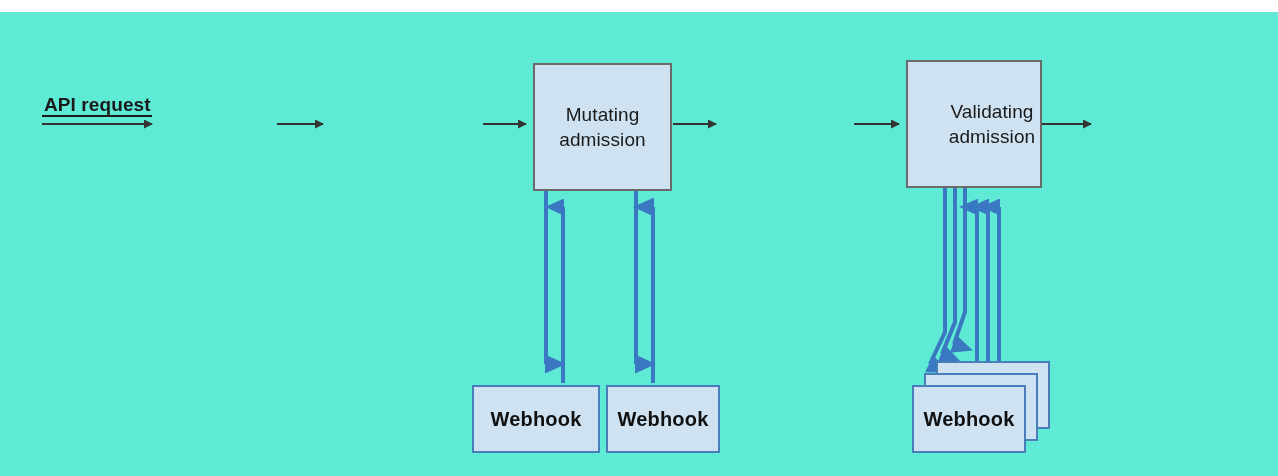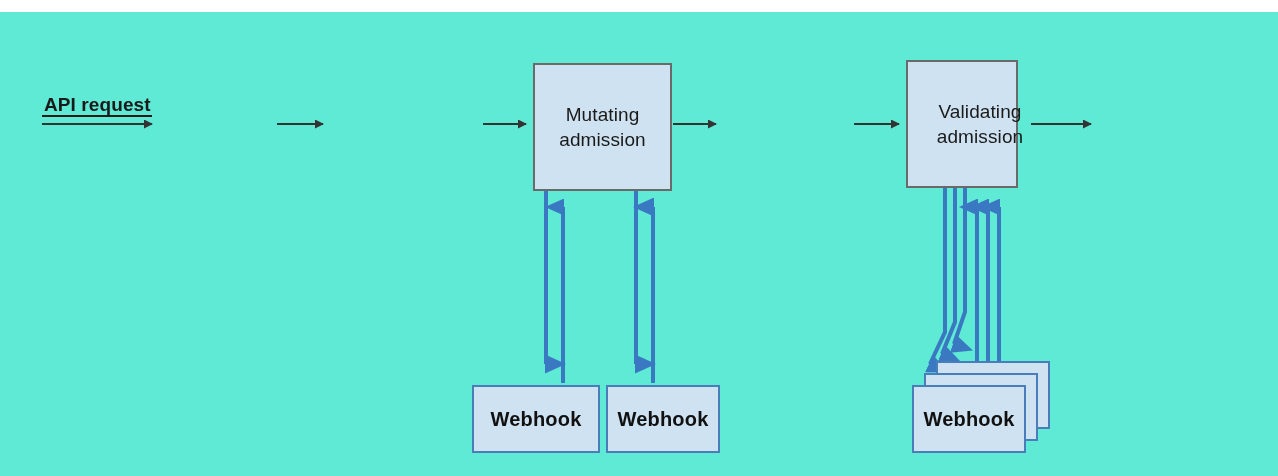--- a/index.html
+++ b/index.html
@@ -154,21 +154,21 @@
     <div class="req-label" style="left:44px; top:82px;">API request</div>
 
 
 
     <div class="proc-box" style="left:533px; top:51px; width:139px; height:128px;">
       <span class="lbl">Mutating
 admission</span>
     </div>
 
 
-    <div class="proc-box" style="left:906px; top:48px; width:112px; height:128px;padding-left:36px;">
+    <div class="proc-box" style="left:906px; top:48px; width:136px; height:128px;padding-left:36px;">
       <span class="lbl">Validating
 admission</span>
     </div>
 
 
     <div class="hook-box" style="left:472px; top:373px; width:128px; height:68px;">
       <span>Webhook</span>
     </div>
 
     <div class="hook-box" style="left:606px; top:373px; width:114px; height:68px;">

